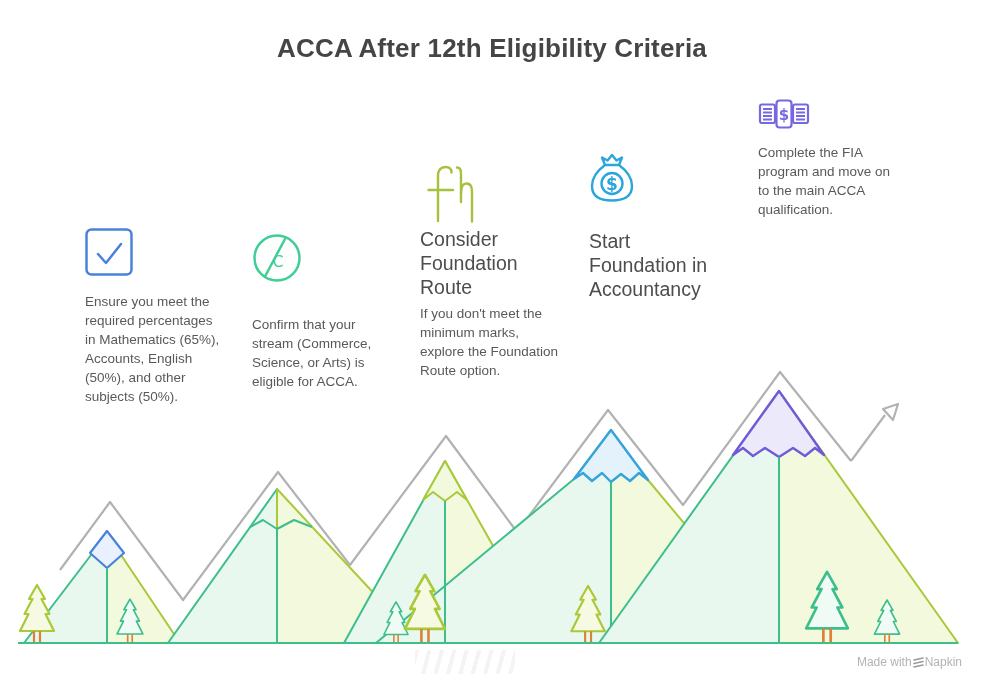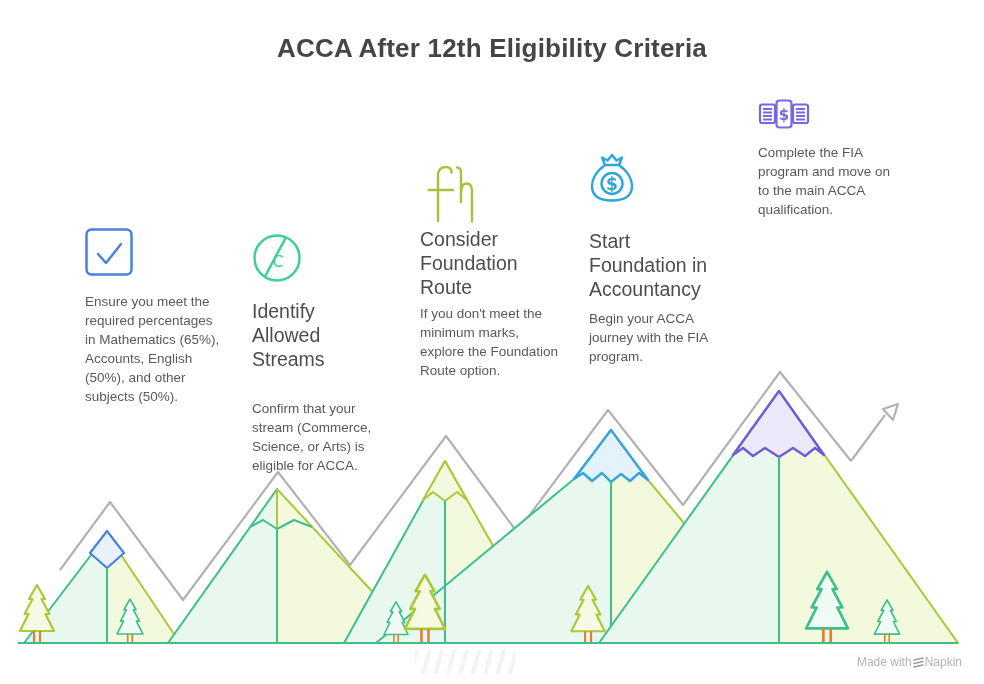--- a/index.html
+++ b/index.html
@@ -104,21 +104,20 @@
   </div>
 
   <div class="step" id="step2">
     <svg width="50" height="50" viewBox="0 0 50 50">
       <g fill="none" stroke-width="2.5" stroke="#3FCE96">
         <circle cx="25" cy="25" r="22.5"></circle>
         <path d="M33 6 L13 43.5" stroke-linecap="round"></path>
         <text x="26" y="34" text-anchor="middle" stroke="none" font-family="DejaVu Sans, sans-serif" font-size="16" fill="#3FCE96">C</text>
       </g>
     </svg>
-    <h2>Identify Allowed Streams</h2>
     <p>Confirm that your stream (Commerce, Science, or Arts) is eligible for ACCA.</p>
   </div>
 
   <div class="step" id="step3">
     <svg width="54" height="61" viewBox="0 0 54 61">
       <g fill="none" stroke-width="2.4" stroke-linecap="round" stroke="#A6C13C">
         <path d="M18,59 V14 Q18,5 25.5,5 Q31.5,5 31.5,10.5"></path>
         <path d="M8.5,28 H33"></path>
         <path d="M37,5.5 Q41,5.5 41,11 V40"></path>
         <path d="M41,31 Q41,21.5 46.5,21.5 Q52,21.5 52,29.5 V59.5"></path>
@@ -131,21 +130,20 @@
   <div class="step" id="step4">
     <svg width="46" height="50" viewBox="0 0 46 50">
       <g fill="none" stroke-width="2.4" stroke-linecap="round" stroke-linejoin="round" stroke="#2AA6DC">
         <path d="M16,13 L13,5.5 L18.5,8.5 L23,3 L27.5,8.5 L33,5.5 L30,13"></path>
         <path d="M16,13 C6.5,20 3,27.5 3,34 C3,45.5 12,48.5 23,48.5 C34,48.5 43,45.5 43,34 C43,27.5 39.5,20 30,13 Z"></path>
         <circle cx="23" cy="31.5" r="10.5"></circle>
         <text x="23" y="38" text-anchor="middle" stroke="none" font-family="DejaVu Sans, sans-serif" font-size="17" font-weight="bold" fill="#2AA6DC">$</text>
       </g>
     </svg>
     <h2>Start Foundation in Accountancy</h2>
-    <p>Begin your ACCA journey with the FIA program.</p>
   </div>
 
   <div class="step" id="step5">
     <svg width="52" height="30" viewBox="0 0 52 30">
       <g fill="none" stroke-width="2.2" stroke="#7568E0">
         <rect x="2" y="5.5" width="15" height="18.5" rx="2"></rect>
         <path d="M5,10 H14 M5,13.5 H14 M5,17 H14 M5,20.5 H14" stroke-width="1.8"></path>
         <rect x="35" y="5.5" width="15" height="18.5" rx="2"></rect>
         <path d="M38,10 H47 M38,13.5 H47 M38,17 H47 M38,20.5 H47" stroke-width="1.8"></path>
         <rect x="18.5" y="1.5" width="15" height="27" rx="3" fill="#ffffff"></rect>

